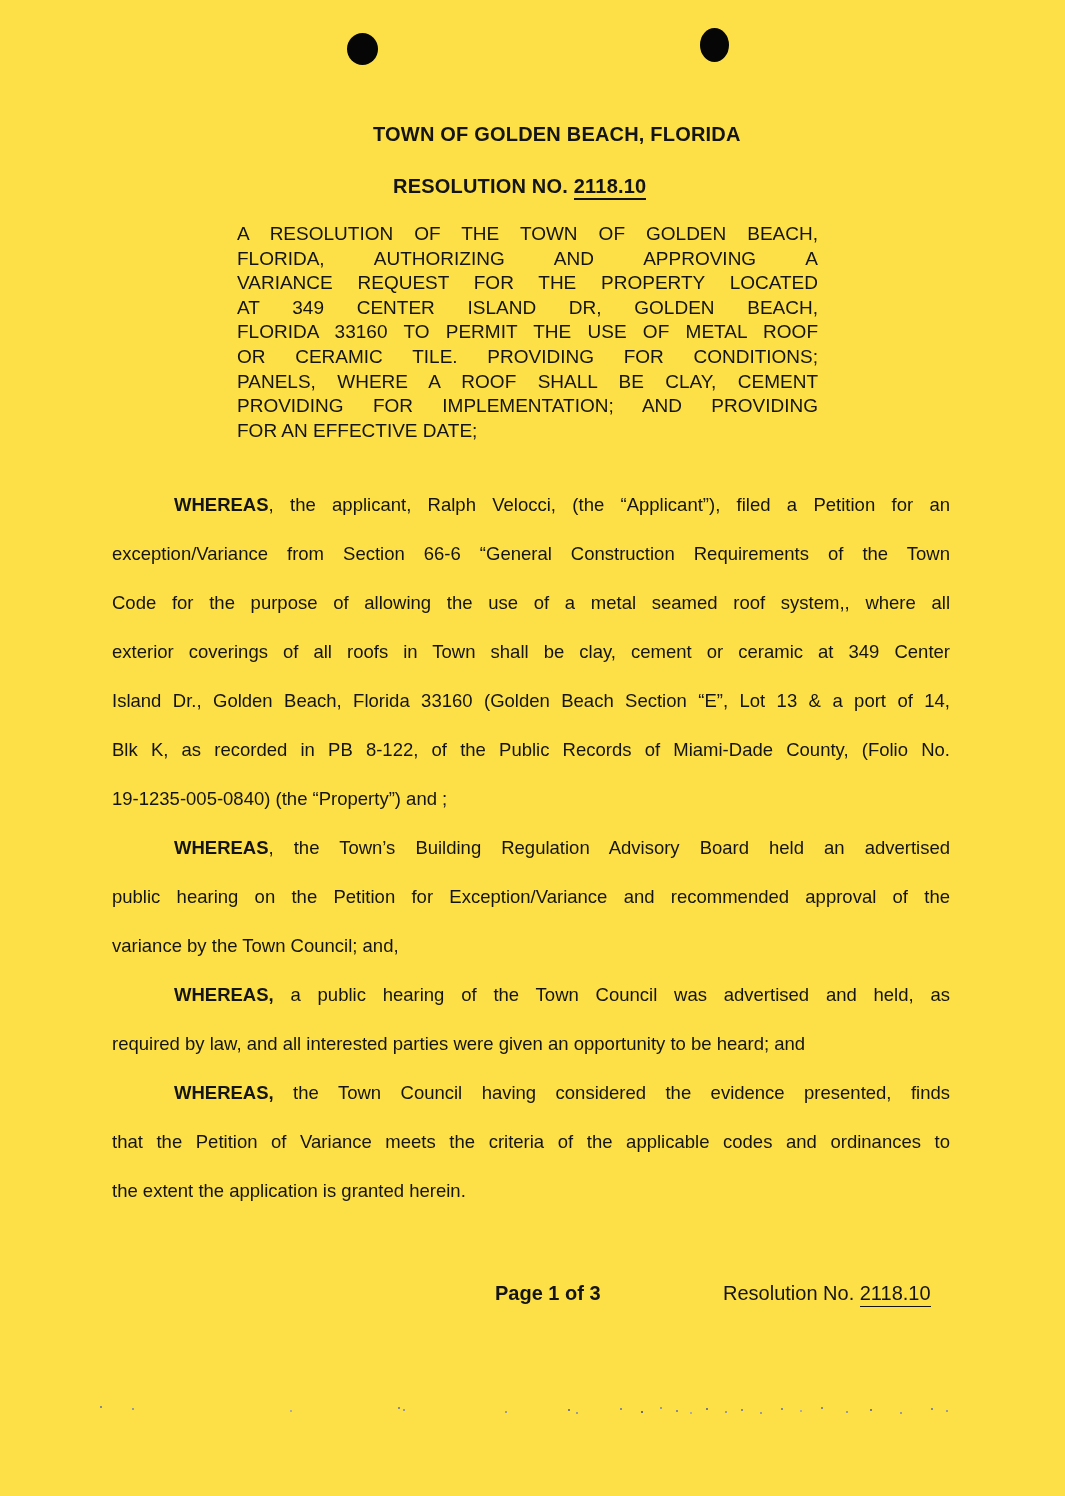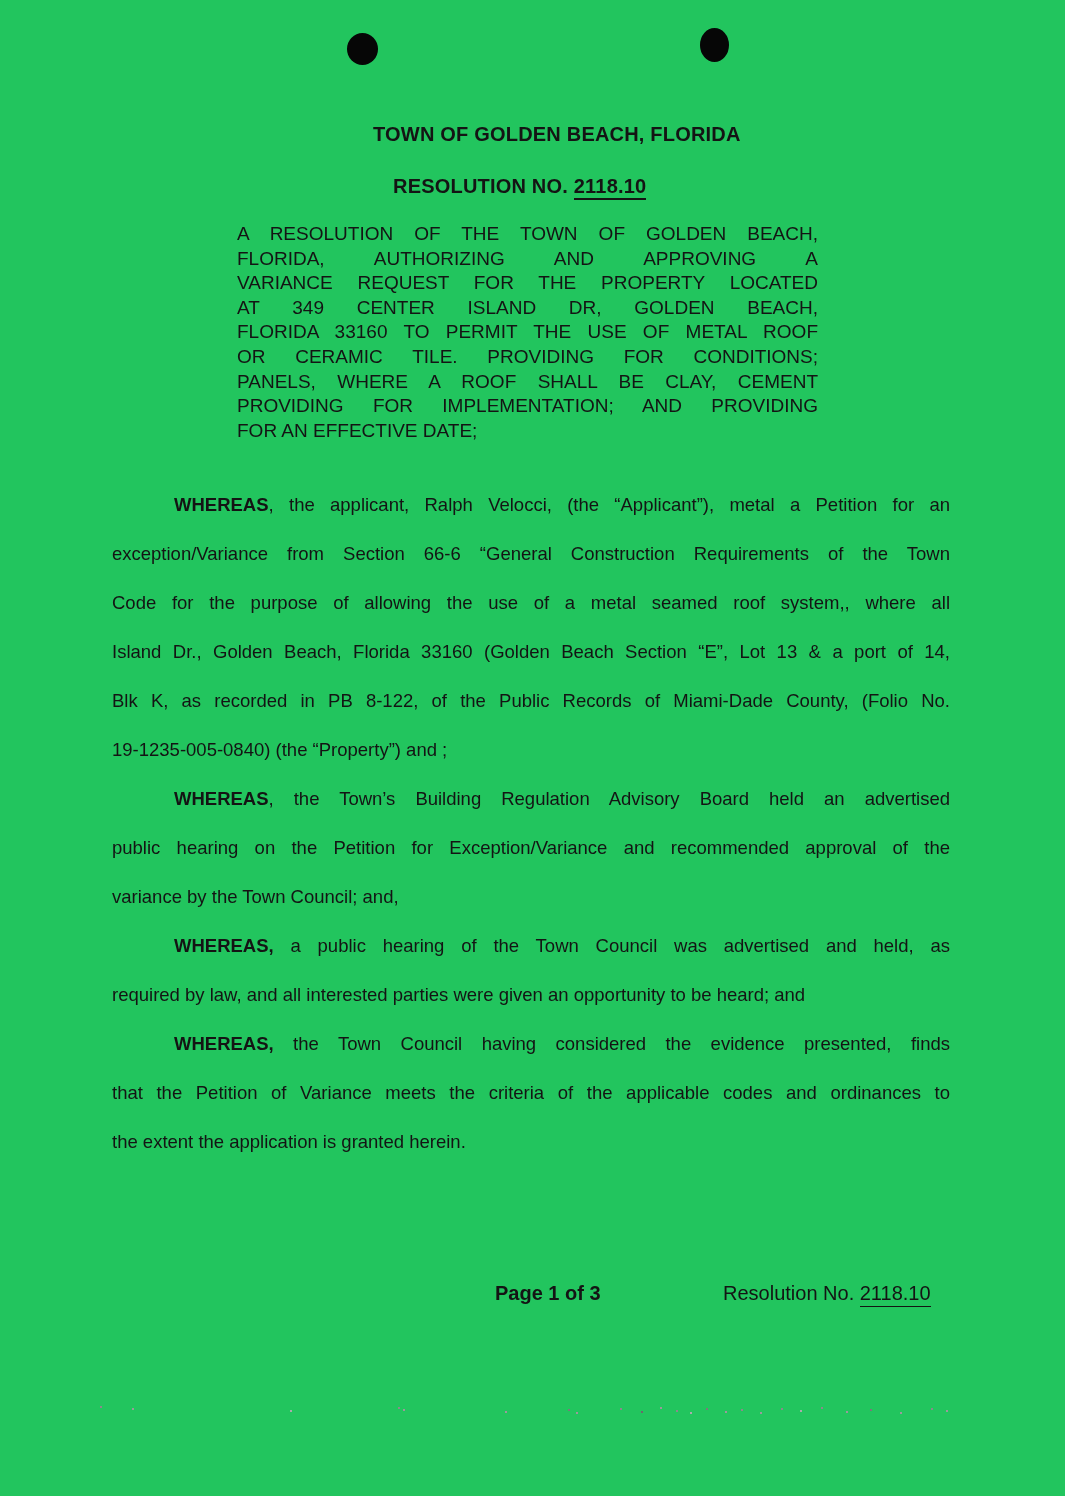--- a/index.html
+++ b/index.html
@@ -1,20 +1,20 @@
 <!DOCTYPE html>
 <html><head>
 <meta charset="utf-8">
 <style>
   html, body { margin: 0; padding: 0; background: #e8e8e8; }
   .page {
     position: relative;
     width: 1065px;
     height: 1496px;
-    background: #22c55e;
+    background: #fde047;
     font-family: "Liberation Sans", "DejaVu Sans", sans-serif;
     color: #141414;
     overflow: hidden;
     margin: 0 auto;
   }
   .hole {
     position: absolute;
     background: #060606;
     border-radius: 50%;
   }
@@ -101,23 +101,24 @@
     <div class="tline">FLORIDA 33160 TO PERMIT THE USE OF METAL ROOF</div>
     <div class="tline">OR CERAMIC TILE. PROVIDING FOR CONDITIONS;</div>
     <div class="tline">PANELS, WHERE A ROOF SHALL BE CLAY, CEMENT</div>
     <div class="tline">PROVIDING FOR IMPLEMENTATION; AND PROVIDING</div>
     <div class="tline last">FOR AN EFFECTIVE DATE;</div>
   </div>
 
   <div class="body-block">
 
     <div>
-      <div class="bline first"><span class="b">WHEREAS</span><span>, the applicant, Ralph Velocci, (the “Applicant”), metal a Petition for an</span></div>
+      <div class="bline first"><span class="b">WHEREAS</span><span>, the applicant, Ralph Velocci, (the “Applicant”), filed a Petition for an</span></div>
       <div class="bline">exception/Variance from Section 66-6 “General Construction Requirements of the Town</div>
       <div class="bline">Code for the purpose of allowing the use of a metal seamed roof system,, where all</div>
+      <div class="bline">exterior coverings of all roofs in Town shall be clay, cement or ceramic at 349 Center</div>
       <div class="bline">Island Dr., Golden Beach, Florida 33160 (Golden Beach Section “E”, Lot 13 &amp; a port of 14,</div>
       <div class="bline">Blk K, as recorded in PB 8-122, of the Public Records of Miami-Dade County, (Folio No.</div>
       <div class="bline last">19-1235-005-0840) (the “Property”) and ;</div>
     </div>
 
     <div>
       <div class="bline first"><span class="b">WHEREAS</span><span>, the Town’s Building Regulation Advisory Board held an advertised</span></div>
       <div class="bline">public hearing on the Petition for Exception/Variance and recommended approval of the</div>
       <div class="bline last">variance by the Town Council; and,</div>
     </div>

